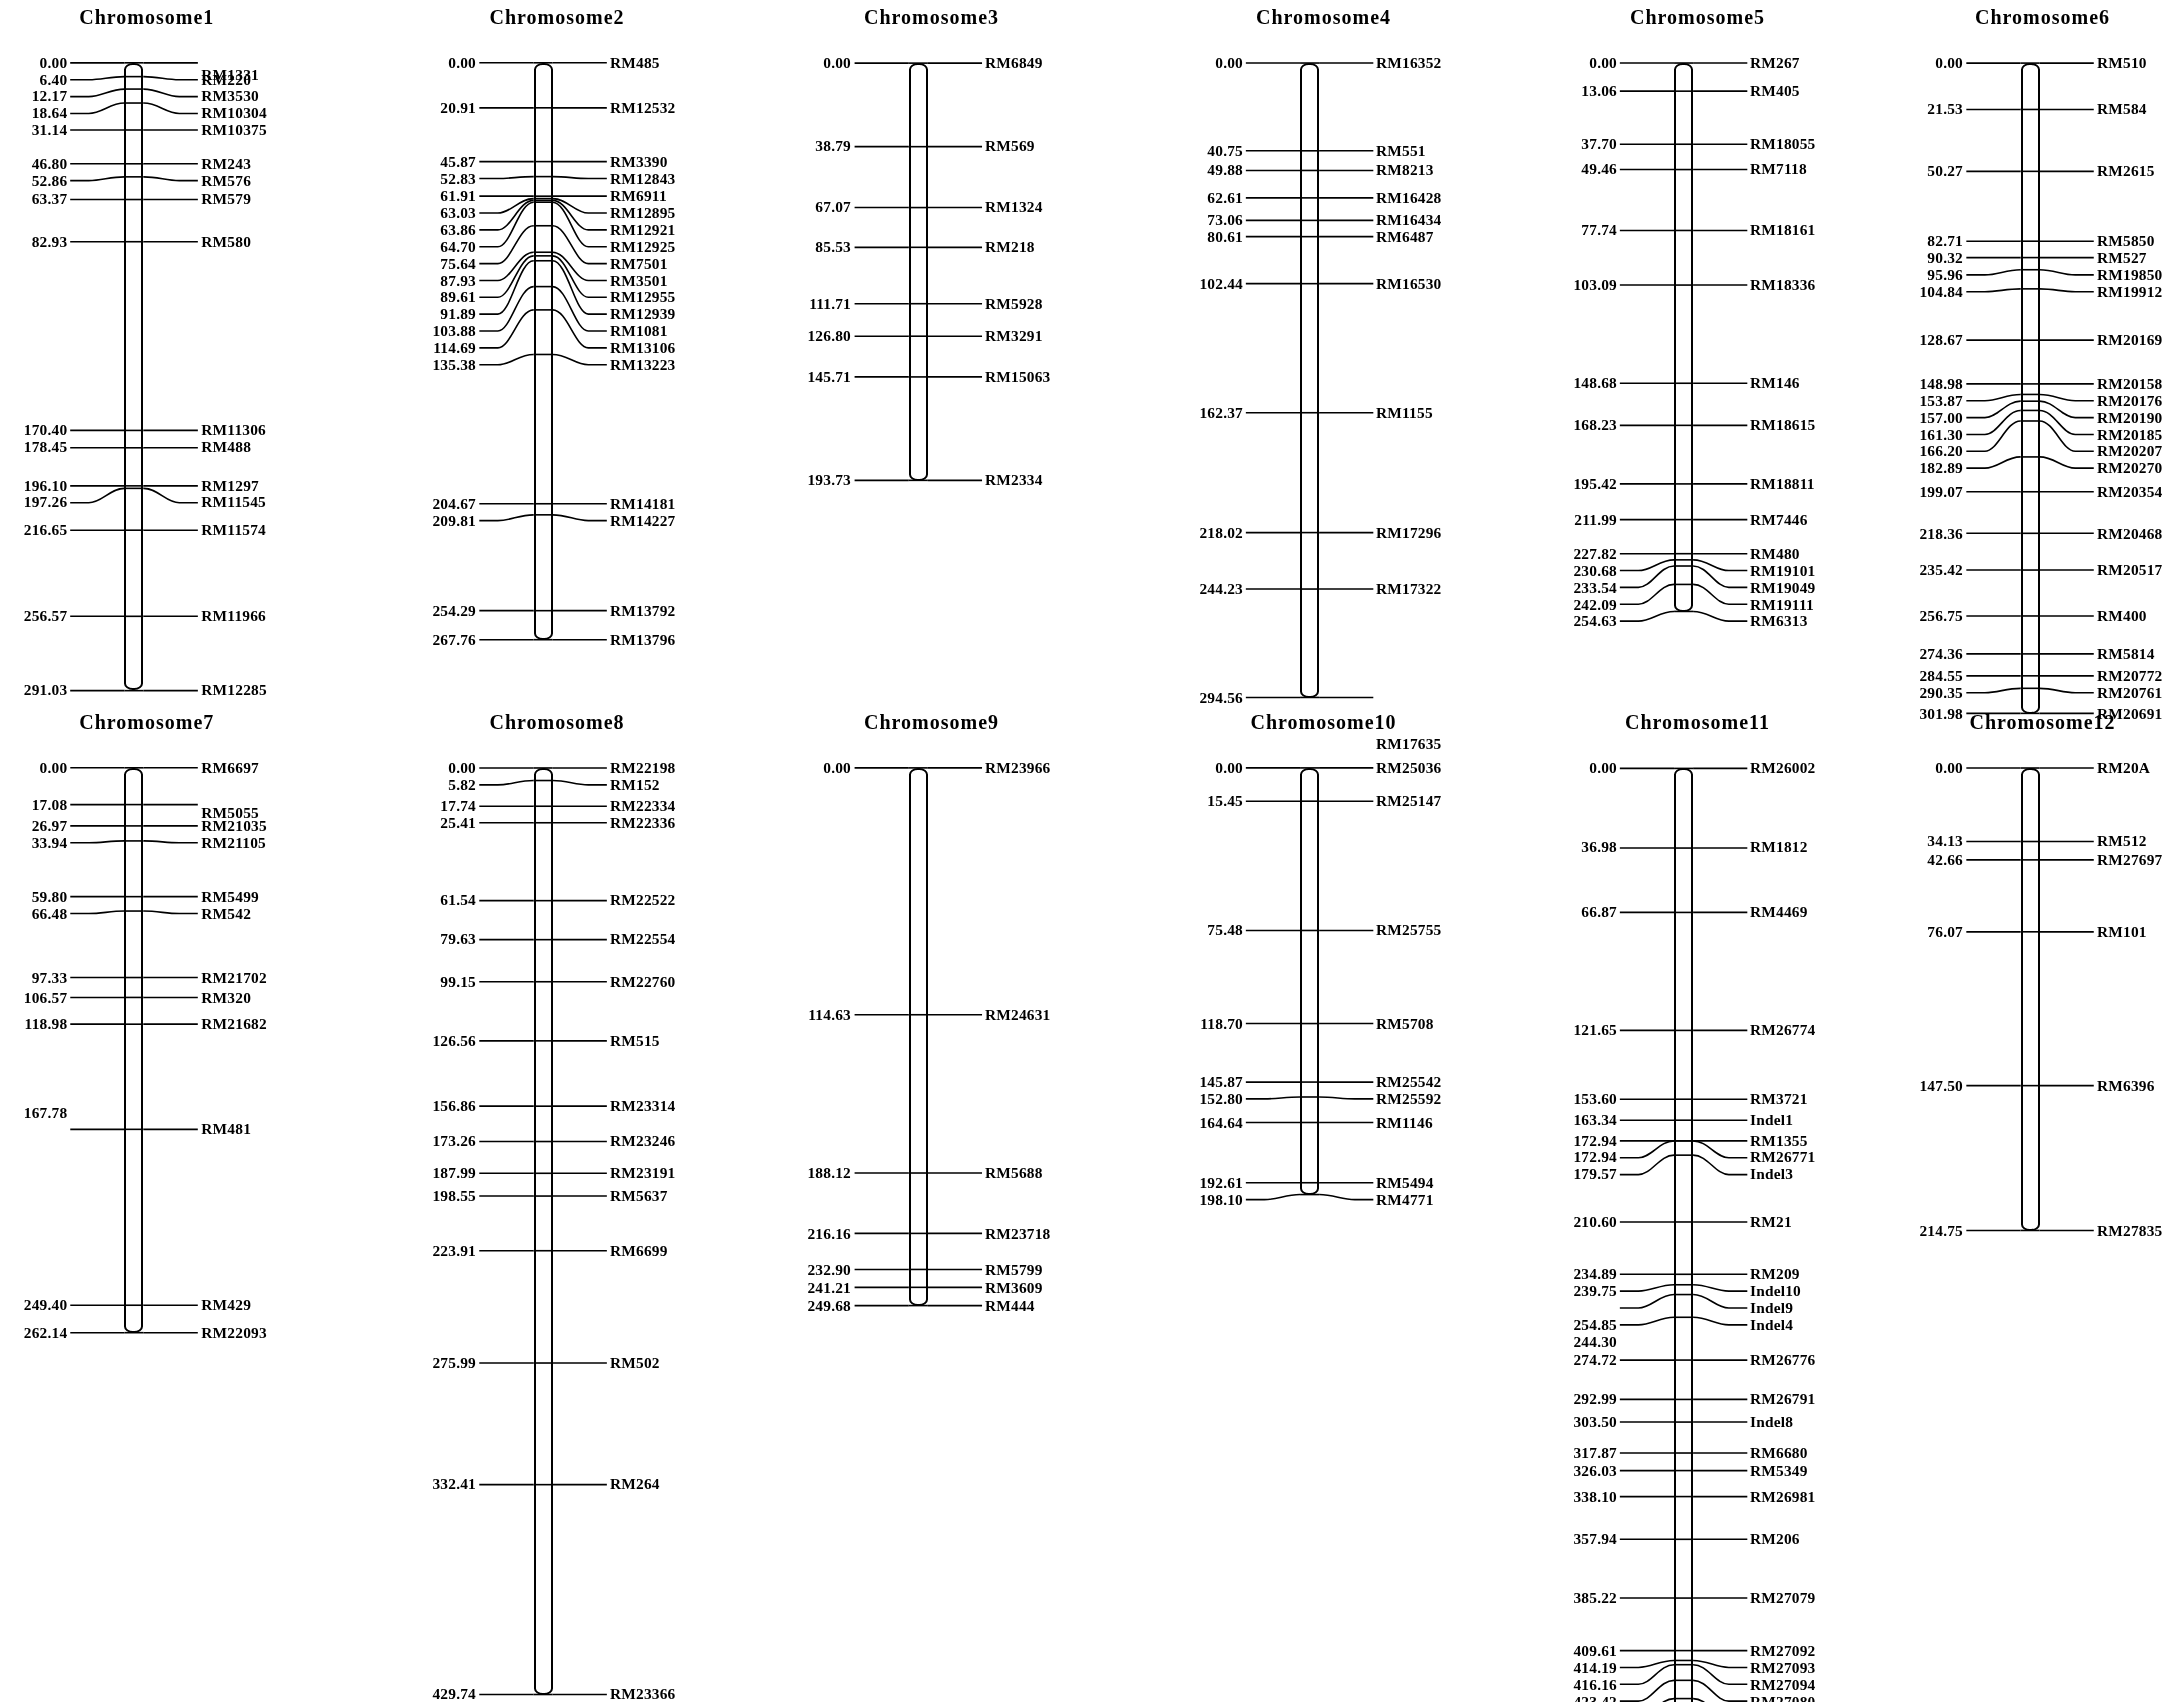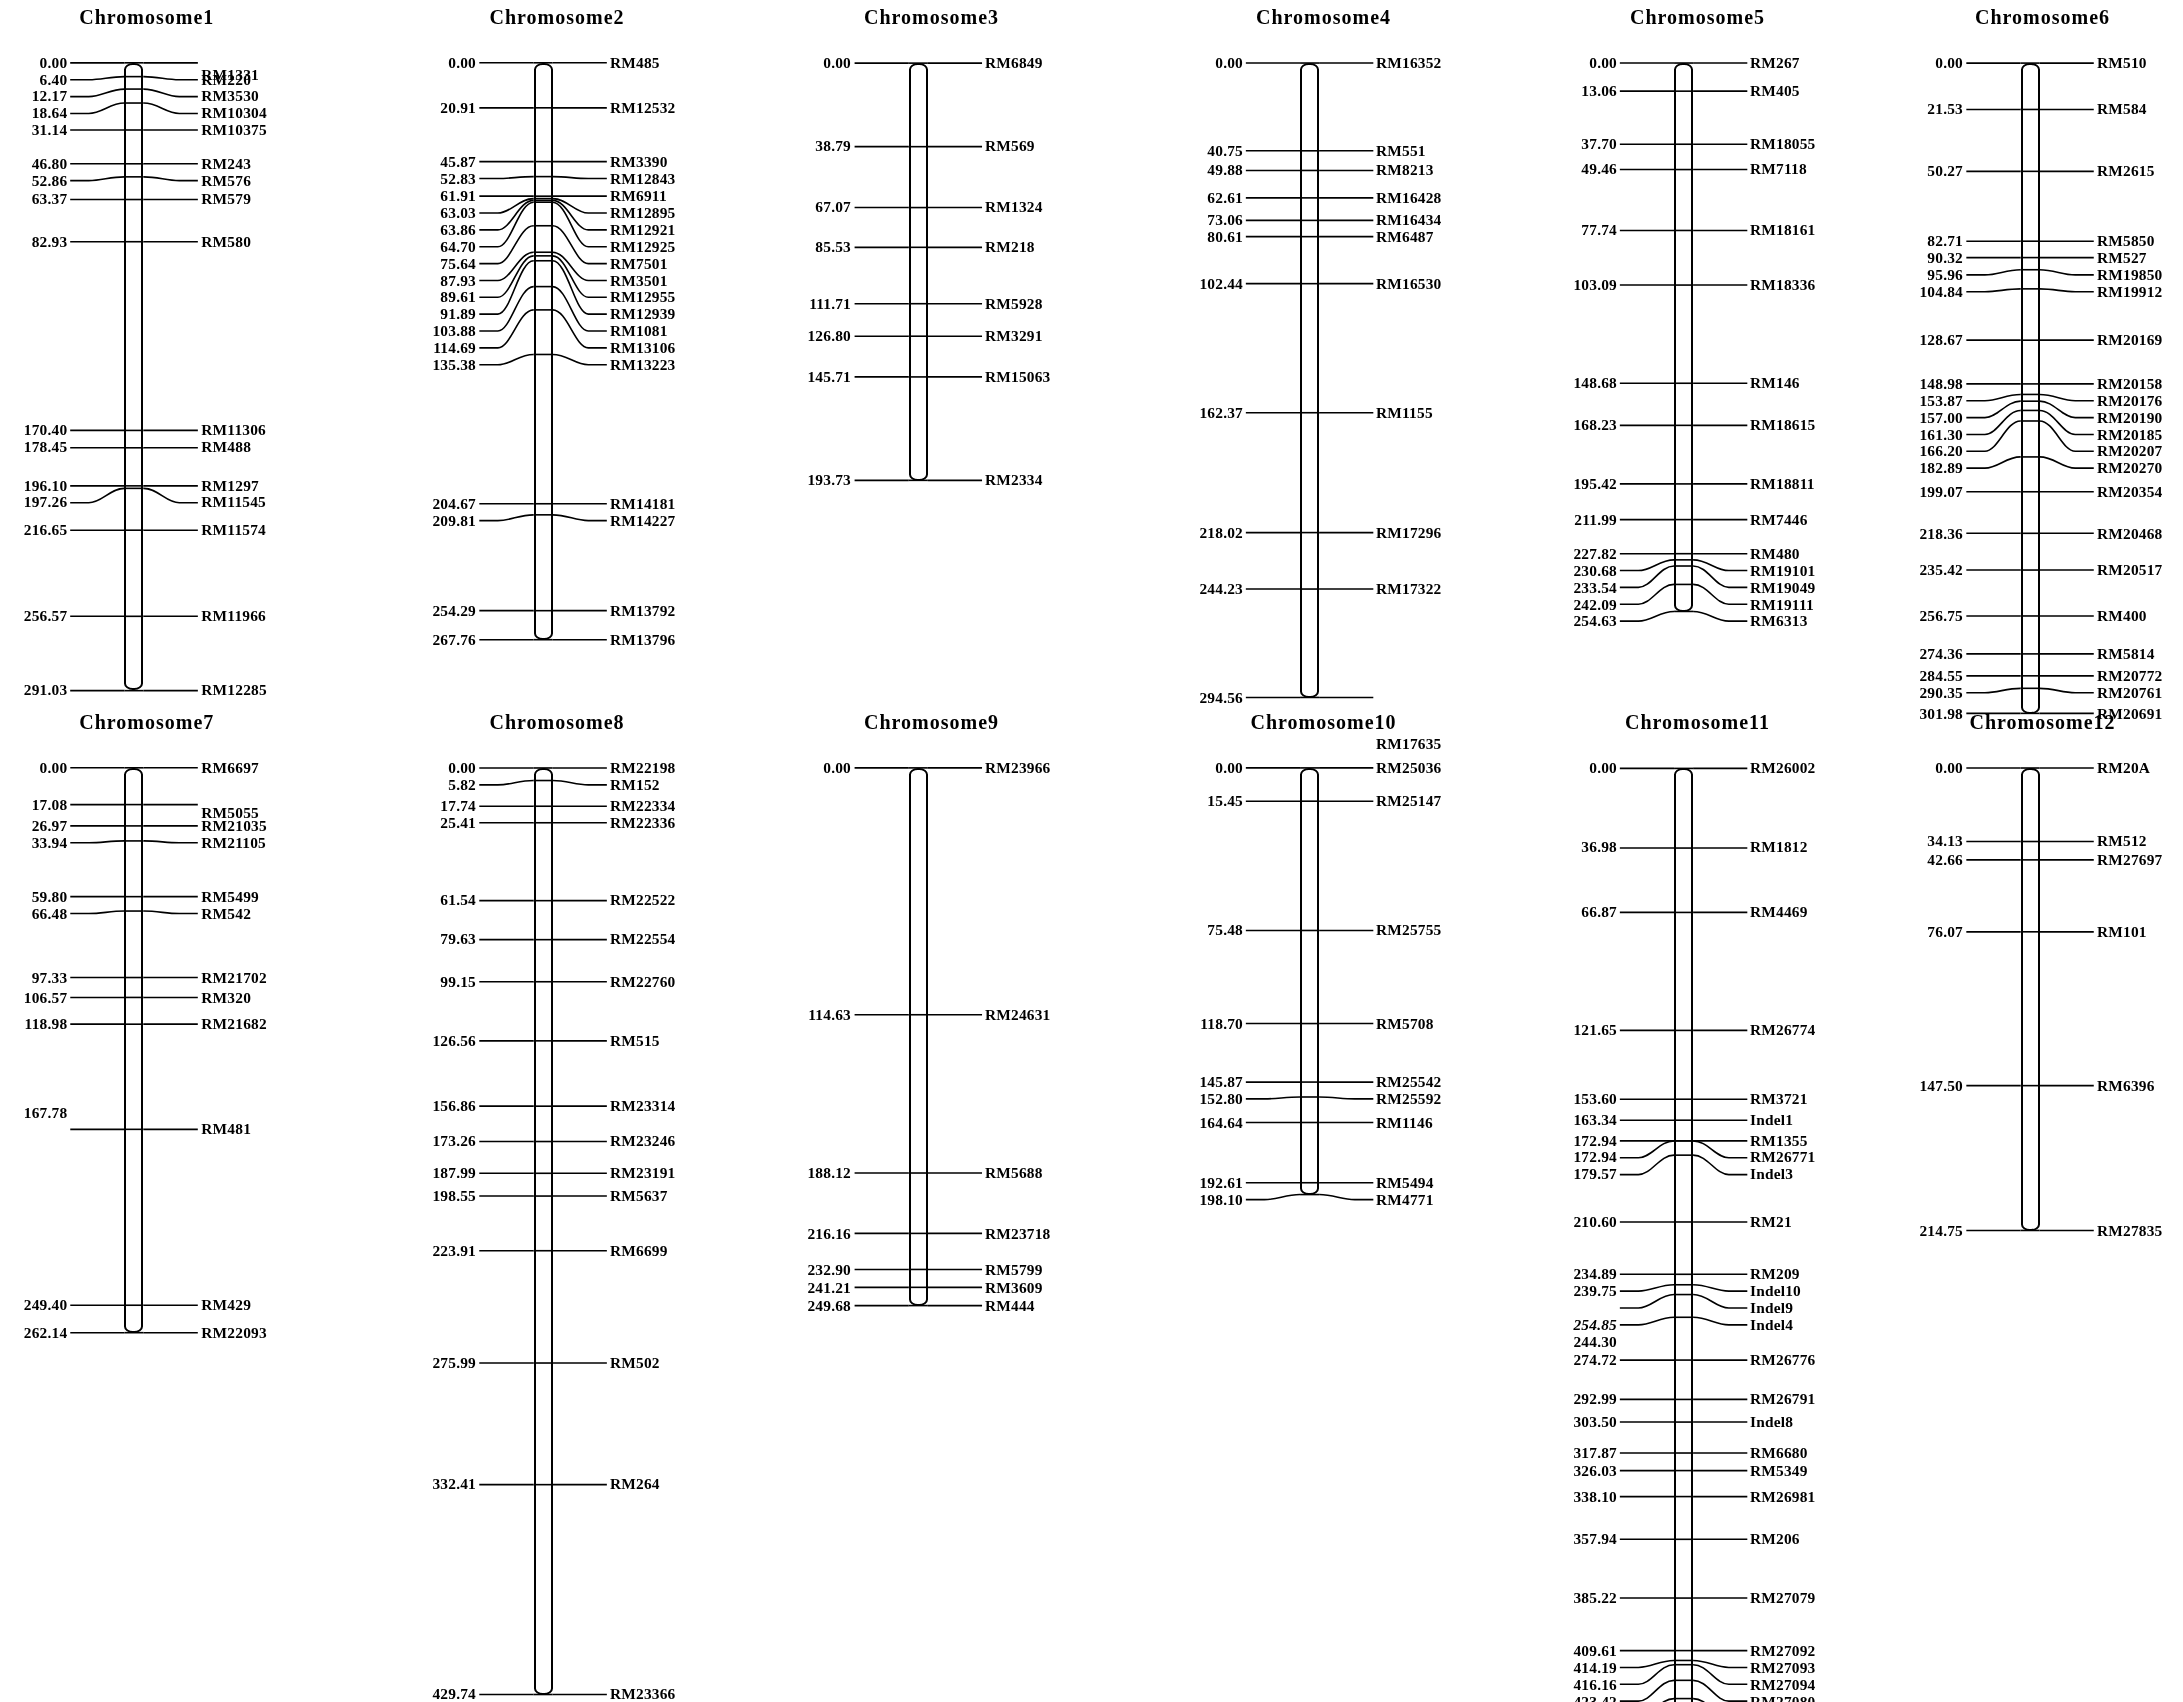--- a/index.html
+++ b/index.html
@@ -954,21 +954,21 @@
         <div class="pos-label" style="right: 238px; top: 429px;">179.57</div>
         <div class="name-label" style="left: 210px; top: 429px;">Indel3</div>
         <div class="pos-label" style="right: 238px; top: 477px;">210.60</div>
         <div class="name-label" style="left: 210px; top: 477px;">RM21</div>
         <div class="pos-label" style="right: 238px; top: 529px;">234.89</div>
         <div class="name-label" style="left: 210px; top: 529px;">RM209</div>
         <div class="pos-label" style="right: 238px; top: 546px;">239.75</div>
         <div class="name-label" style="left: 210px; top: 546px;">Indel10</div>
         <div class="pos-label" style="right: 238px; top: 563px; margin-top: 34px;">244.30</div>
         <div class="name-label" style="left: 210px; top: 563px;">Indel9</div>
-        <div class="pos-label" style="right: 238px; top: 580px; font-style: italic;">254.85</div>
+        <div class="pos-label" style="right: 238px; top: 580px;">254.85</div>
         <div class="name-label" style="left: 210px; top: 580px;">Indel4</div>
         <div class="pos-label" style="right: 238px; top: 615px;">274.72</div>
         <div class="name-label" style="left: 210px; top: 615px;">RM26776</div>
         <div class="pos-label" style="right: 238px; top: 654px;">292.99</div>
         <div class="name-label" style="left: 210px; top: 654px;">RM26791</div>
         <div class="pos-label" style="right: 238px; top: 677px;">303.50</div>
         <div class="name-label" style="left: 210px; top: 677px;">Indel8</div>
         <div class="pos-label" style="right: 238px; top: 708px;">317.87</div>
         <div class="name-label" style="left: 210px; top: 708px;">RM6680</div>
         <div class="pos-label" style="right: 238px; top: 726px;">326.03</div>

